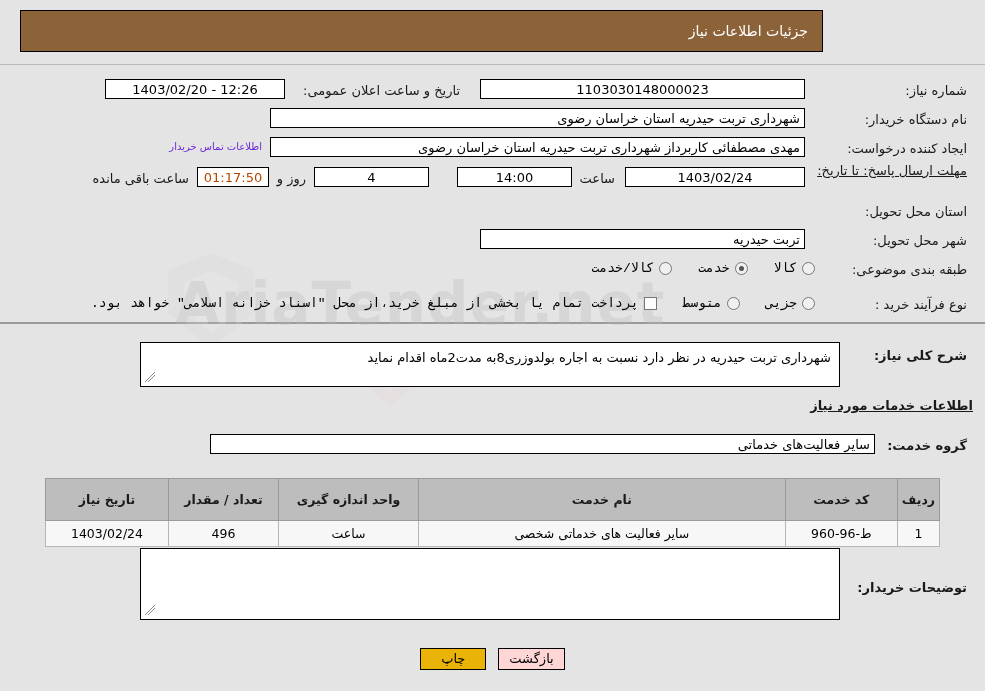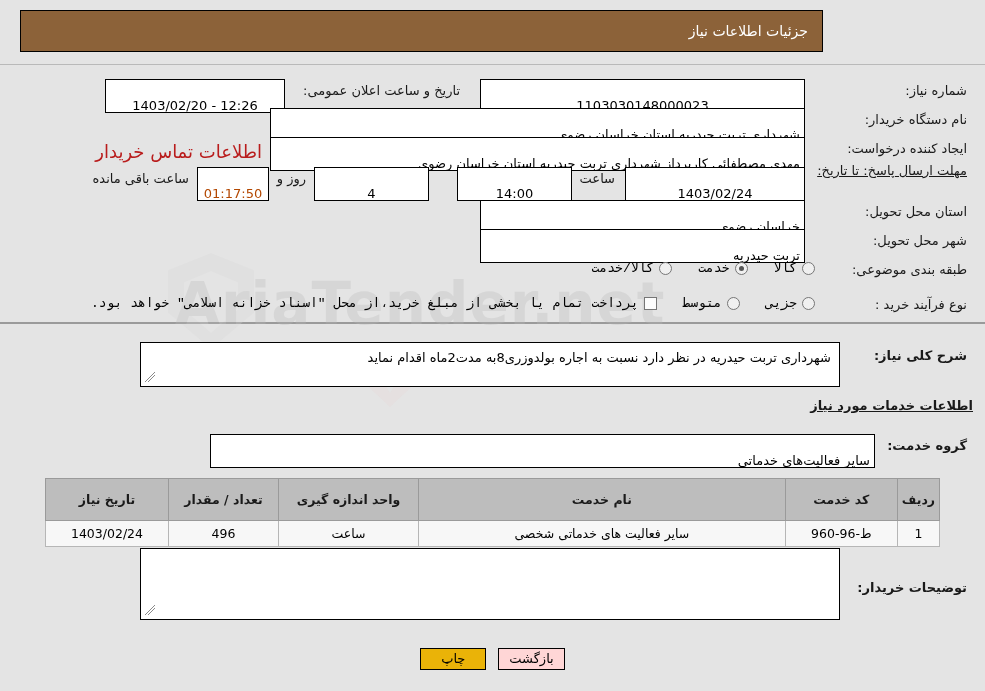--- a/index.html
+++ b/index.html
@@ -74,21 +74,21 @@
     color: #1a1a1a;
     white-space: nowrap;
   }
   .box {
     border: 1px solid #000;
     background: #ffffff;
     height: 20px;
     line-height: 20px;
     font-size: 13px;
     text-align: center;
-    padding: 16px 4px;
+    padding: 0 4px;
     color: #000;
     overflow: hidden;
     white-space: nowrap;
   }
   .box.right-al { text-align: right; }
 
   
   .watermark {
     position: absolute;
     left: 0; top: 150px;
@@ -264,40 +264,39 @@
     <div class="box" style="position:absolute; right:180px; top:14px; width:325px;">1103030148000023</div>
 
     <div class="lbl" style="position:absolute; right:525px; top:18px;">تاریخ و ساعت اعلان عمومی:</div>
     <div class="box" style="position:absolute; right:700px; top:14px; width:180px;">12:26 - 1403/02/20</div>
 
     <div class="lbl-right" style="top:47px;">نام دستگاه خریدار:</div>
     <div class="box right-al" style="position:absolute; right:180px; top:43px; width:535px;">شهرداری تربت حیدریه استان خراسان رضوی</div>
 
     <div class="lbl-right" style="top:76px;">ایجاد کننده درخواست:</div>
     <div class="box right-al" style="position:absolute; right:180px; top:72px; width:535px;">مهدی مصطفائی کاربرداز شهرداری تربت حیدریه استان خراسان رضوی</div>
-    <a href="#" style="position:absolute; right:723px; top:76px; font-size:18px; color:#b91c1c; text-decoration:none;">اطلاعات تماس خریدار</a>
+    <a href="#" style="position:absolute; right:723px; top:76px; font-size:10px; color:#6d28d9; text-decoration:none;">اطلاعات تماس خریدار</a>
 
     <div class="lbl-right" style="top:97px; line-height:17px; width:115px;text-decoration:underline;">مهلت ارسال پاسخ: تا تاریخ:</div>
 
     <div class="box" style="position:absolute; right:180px; top:102px; width:180px;">1403/02/24</div>
 
     <div class="lbl" style="position:absolute; right:370px; top:106px;">ساعت</div>
 
     <div class="box" style="position:absolute; right:413px; top:102px; width:115px;">14:00</div>
 
     <div class="box" style="position:absolute; right:556px; top:102px; width:115px;">4</div>
 
     <div class="lbl" style="position:absolute; right:679px; top:106px;">روز و</div>
 
     <div class="box" style="position:absolute; right:716px; top:102px; width:72px; color:#b34700;">01:17:50</div>
 
     <div class="lbl" style="position:absolute; right:796px; top:106px;">ساعت باقی مانده</div>
 
     <div class="lbl-right" style="top:139px;">استان محل تحویل:</div>
-    <div class="box right-al" style="position:absolute; right:180px; top:135px; width:325px;">خراسان رضوی</div>
 
     <div class="lbl-right" style="top:168px;">شهر محل تحویل:</div>
     <div class="box right-al" style="position:absolute; right:180px; top:164px; width:325px;">تربت حیدریه</div>
 
     <div class="lbl-right" style="top:197px;">طبقه بندی موضوعی:</div>
     <div class="row" style="right:170px; top:195px;">
       <span class="radio-item">
         <span class="radio"></span>
         <span>کالا</span>
       </span>

